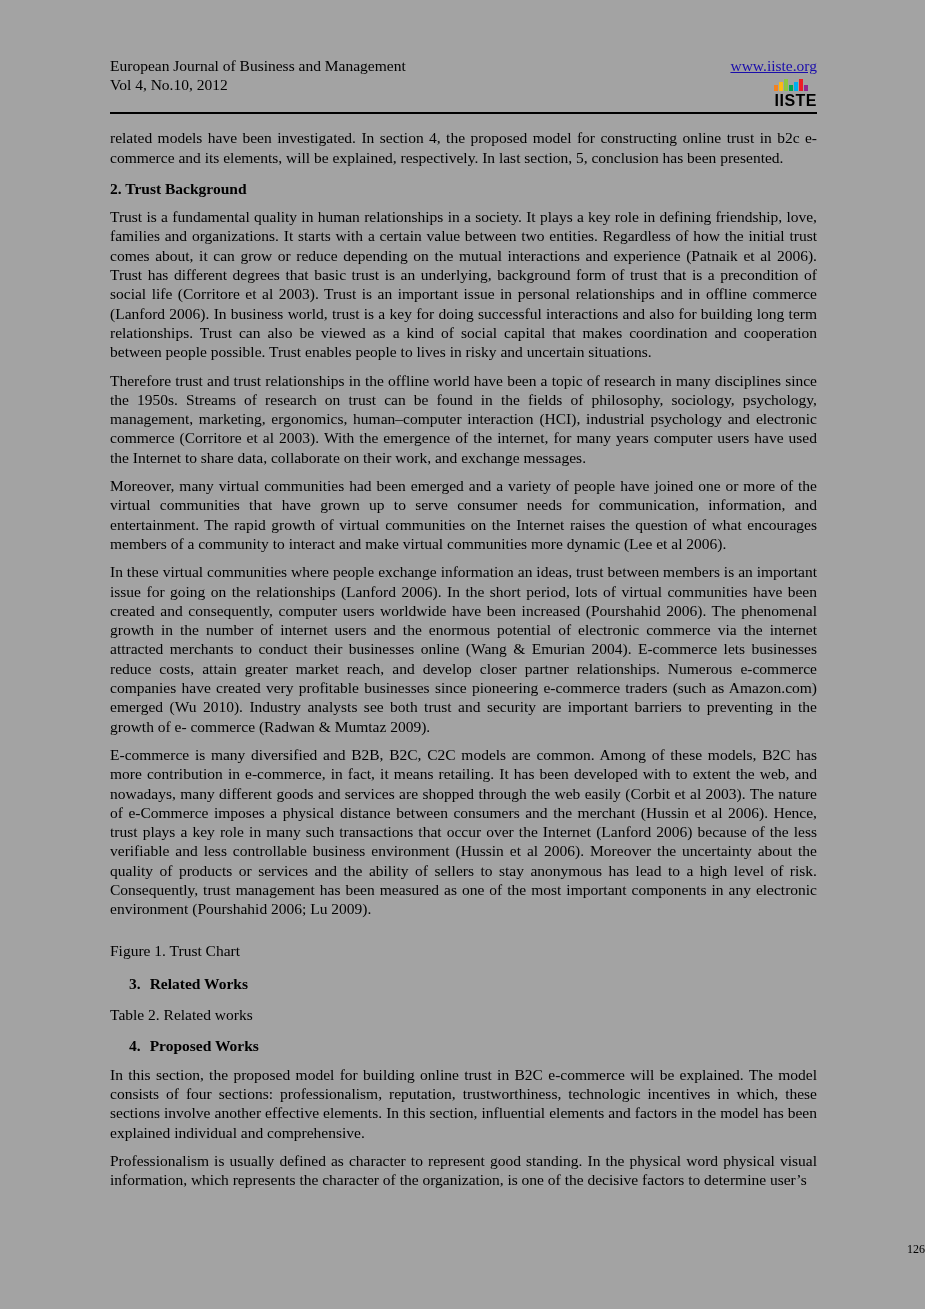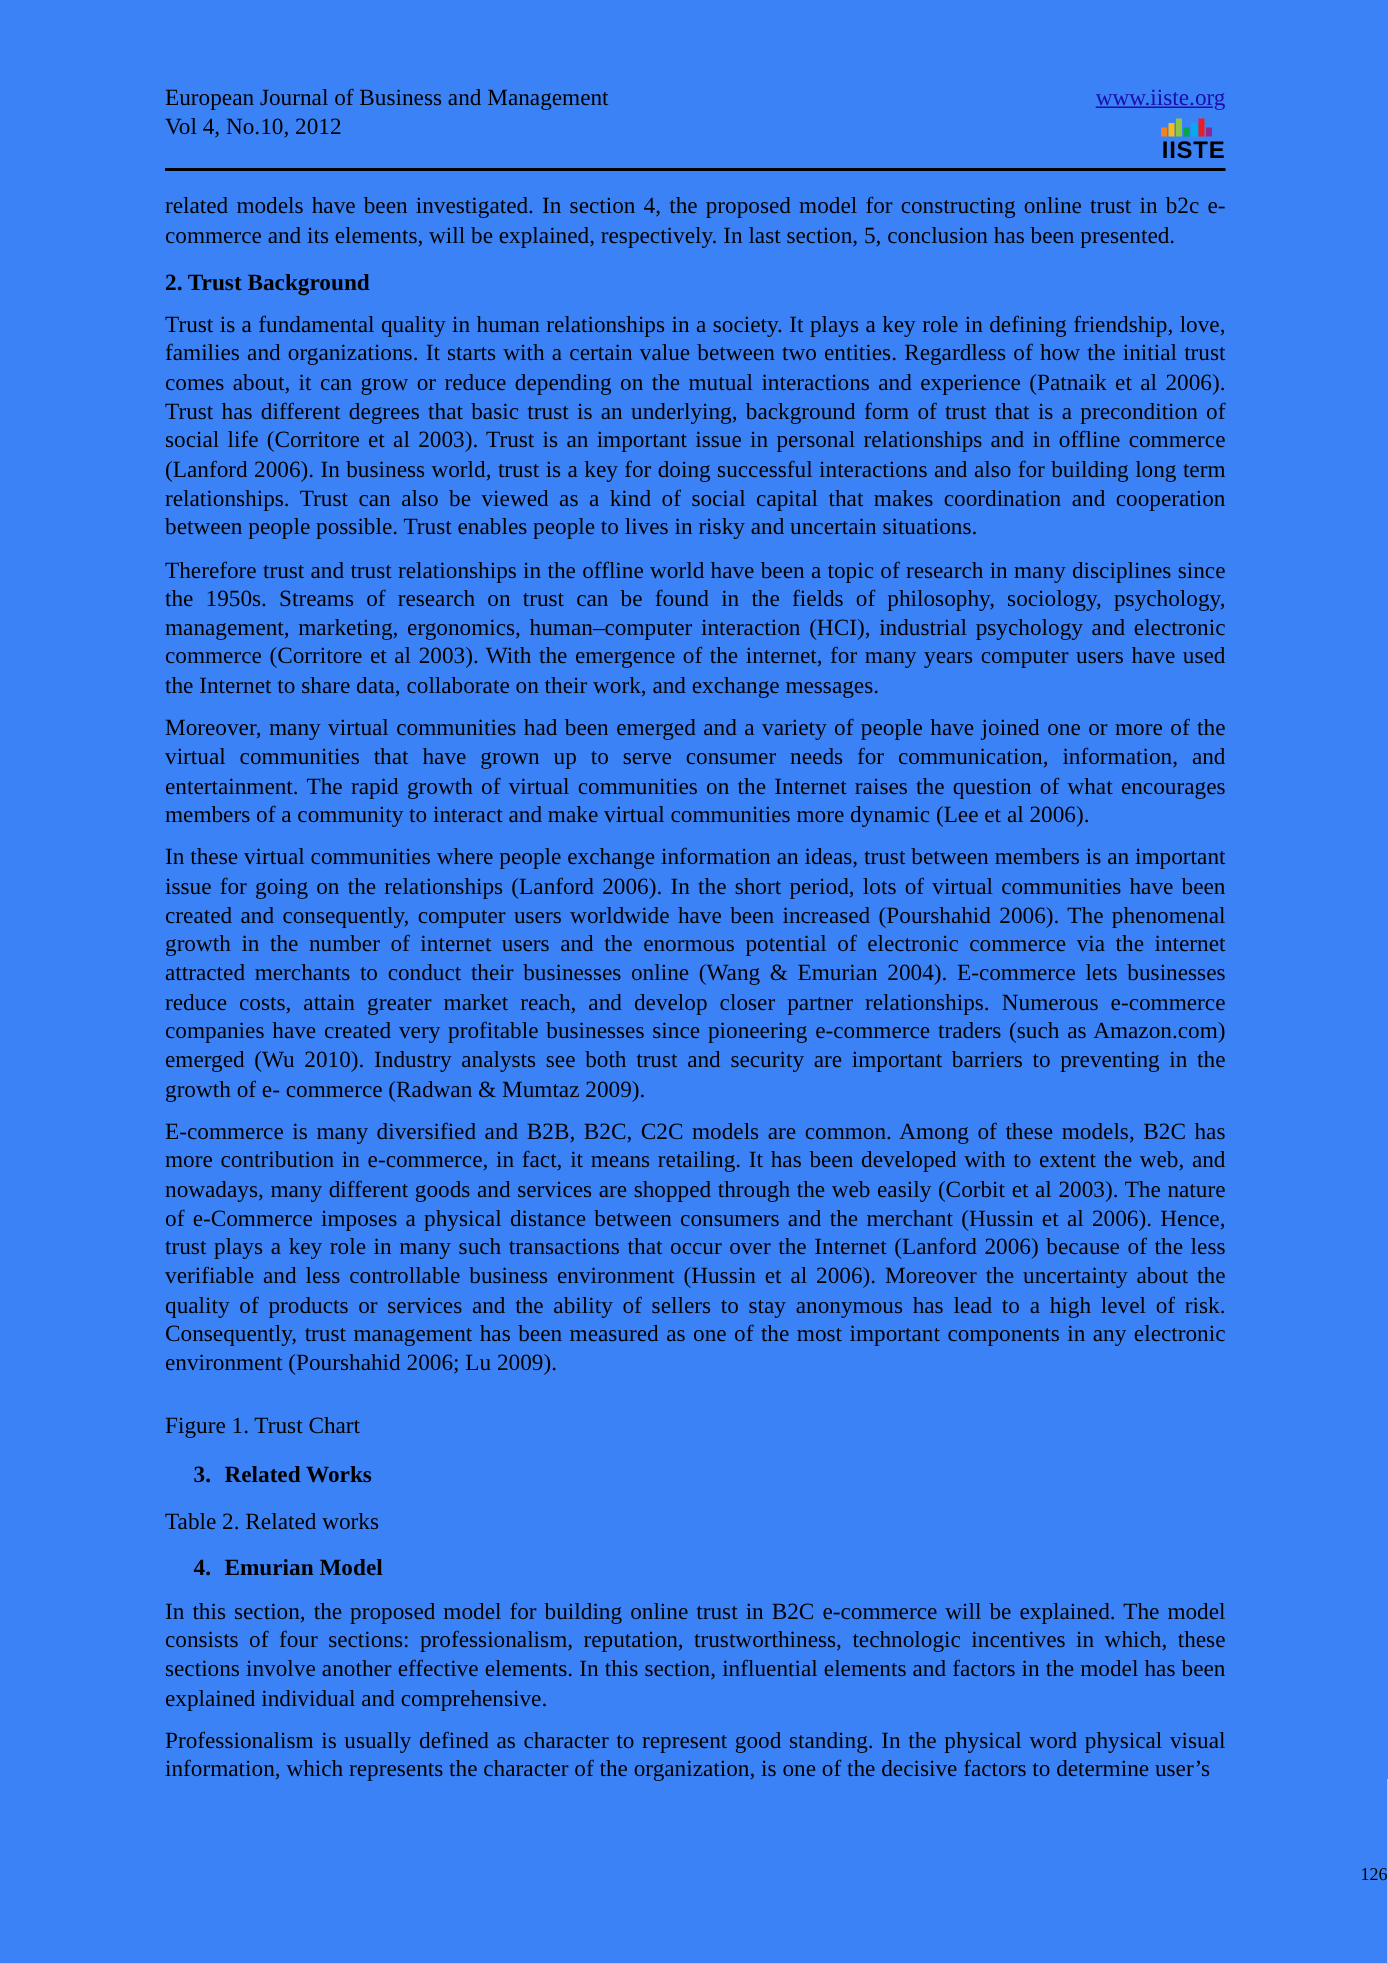--- a/index.html
+++ b/index.html
@@ -1,17 +1,17 @@
 <!DOCTYPE html>
 <html><head>
 <meta charset="utf-8">
 <style>
   html, body { margin: 0; padding: 0; background: #ffffff; }
   .page {
-    width: 925px; height: 1309px; background: #3b82f6; position: relative;
+    width: 925px; height: 1309px; background: #a3a3a3; position: relative;
     font-family: "Liberation Serif", serif; color: #000; overflow: hidden; margin: 0 auto;
   }
   .content { position: absolute; left: 110px; top: 56px; width: 707px; }
   .header { display: flex; justify-content: space-between; align-items: flex-start; }
   .header-left div { font-size: 15.5px; line-height: 19.3px; }
   .header-right { display: flex; flex-direction: column; align-items: flex-end; }
   .site-link { font-size: 15.5px; color: #1a0dab; text-decoration: underline; line-height: 19.3px; cursor: pointer; }
   .logo { margin-top: 3px; display: flex; flex-direction: column; }
   .logo-bars { display: flex; align-items: flex-end; gap: 1px; height: 13px; margin-bottom: 1px; }
   .logo-bar { display: inline-block; width: 4px; }
@@ -72,21 +72,21 @@
 
       <div class="caption">Figure 1. Trust Chart</div>
 
       <div class="heading heading-indent">
         <span class="heading-num">3.</span><span>Related Works</span>
       </div>
 
       <div class="caption-tight">Table 2. Related works</div>
 
       <div class="heading heading-indent">
-        <span class="heading-num">4.</span><span>Emurian Model</span>
+        <span class="heading-num">4.</span><span>Proposed Works</span>
       </div>
       <p class="para">In this section, the proposed model for building online trust in B2C e-commerce will be explained. The model consists of four sections: professionalism, reputation, trustworthiness, technologic incentives in which, these sections involve another effective elements. In this section, influential elements and factors in the model has been explained individual and comprehensive.</p>
 
       <p class="para">Professionalism is usually defined as character to represent good standing. In the physical word physical visual information, which represents the character of the organization, is one of the decisive factors to determine user’s</p>
     </div>
 
   </div>
 
   <div class="footer">126</div>
 </div>

